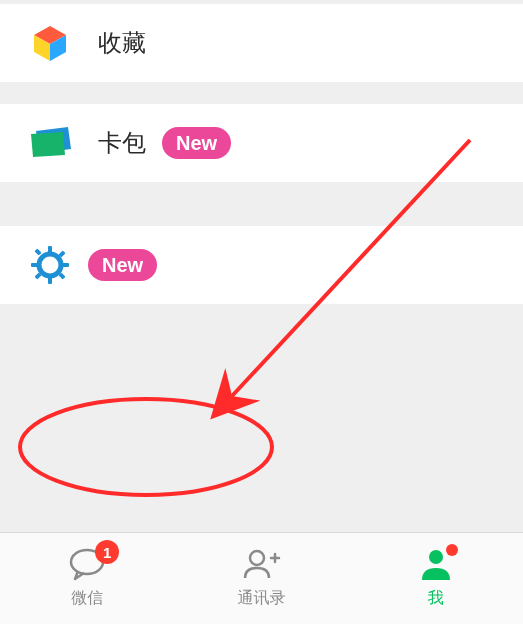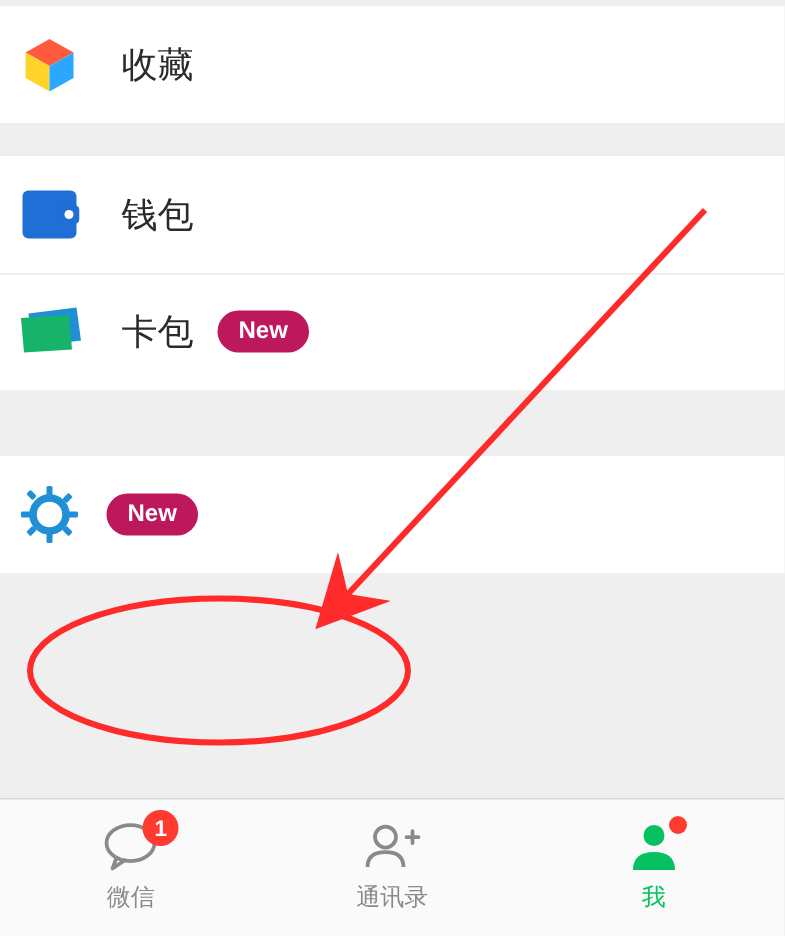--- a/index.html
+++ b/index.html
@@ -23,21 +23,21 @@
     background: #ffffff;
     display: flex;
     flex-direction: column;
   }
   .gap { height: 22px; }
 
   .row {
     display: flex;
     align-items: center;
     height: 78px;
-    padding-left: 11px;
+    padding-left: 28px;
     background: #fff;
     position: relative;
   }
   .row + .row::before {
     content: "";
     position: absolute;
     top: 0;
     left: 0;
     right: 0;
     height: 1px;
@@ -52,23 +52,23 @@
     justify-content: center;
   }
   .label {
     margin-left: 26px;
     font-size: 24px;
     color: #2b2b2b;
     font-weight: 500;
   }
   .badge-new {
     margin-left: 16px;
-    background: #be185d;
+    background: #ec4899;
     color: #fff;
-    font-size: 16px;
+    font-size: 20px;
     font-weight: 600;
     line-height: 1;
     padding: 6px 14px;
     border-radius: 999px;
   }
 
   
   .tabbar {
     position: absolute;
     left: 0;
@@ -147,30 +147,20 @@
           <polygon points="36,12 20,21 20,38 36,29" fill="#2aa8ff"></polygon>
         </svg>
       </div>
       <div class="label">收藏</div>
     </div>
   </div>
 
   <div class="gap"></div>
 
   <div class="group">
-    <div class="row">
-      <div class="icon-slot">
-        <svg width="40" height="36" viewBox="0 0 40 36">
-          <rect x="2" y="2" width="36" height="32" rx="4" fill="#1f6fd6"></rect>
-          <rect x="26" y="12" width="14" height="12" rx="3" fill="#1f6fd6"></rect>
-          <circle cx="33" cy="18" r="3" fill="#ffffff"></circle>
-        </svg>
-      </div>
-      <div class="label">钱包</div>
-    </div>
     <div class="row">
       <div class="icon-slot">
         <svg width="42" height="36" viewBox="0 0 42 36">
           <polygon points="7,6 39,2 42,24 10,28" fill="#1f8fd6"></polygon>
           <polygon points="2,9 34,7 36,30 4,32" fill="#18b36a"></polygon>
         </svg>
       </div>
       <div class="label">卡包</div>
       <div class="badge-new">New</div>
     </div>

